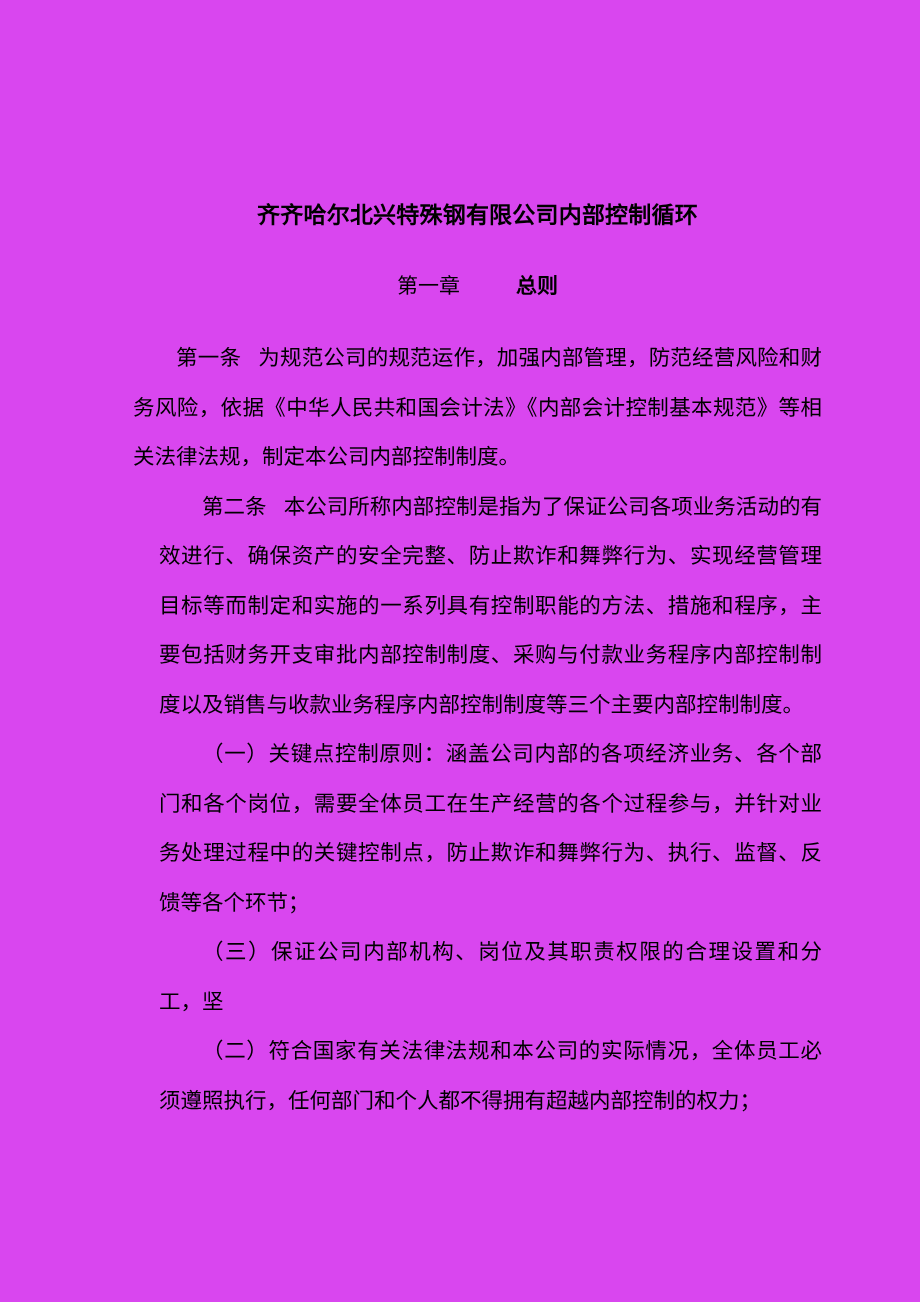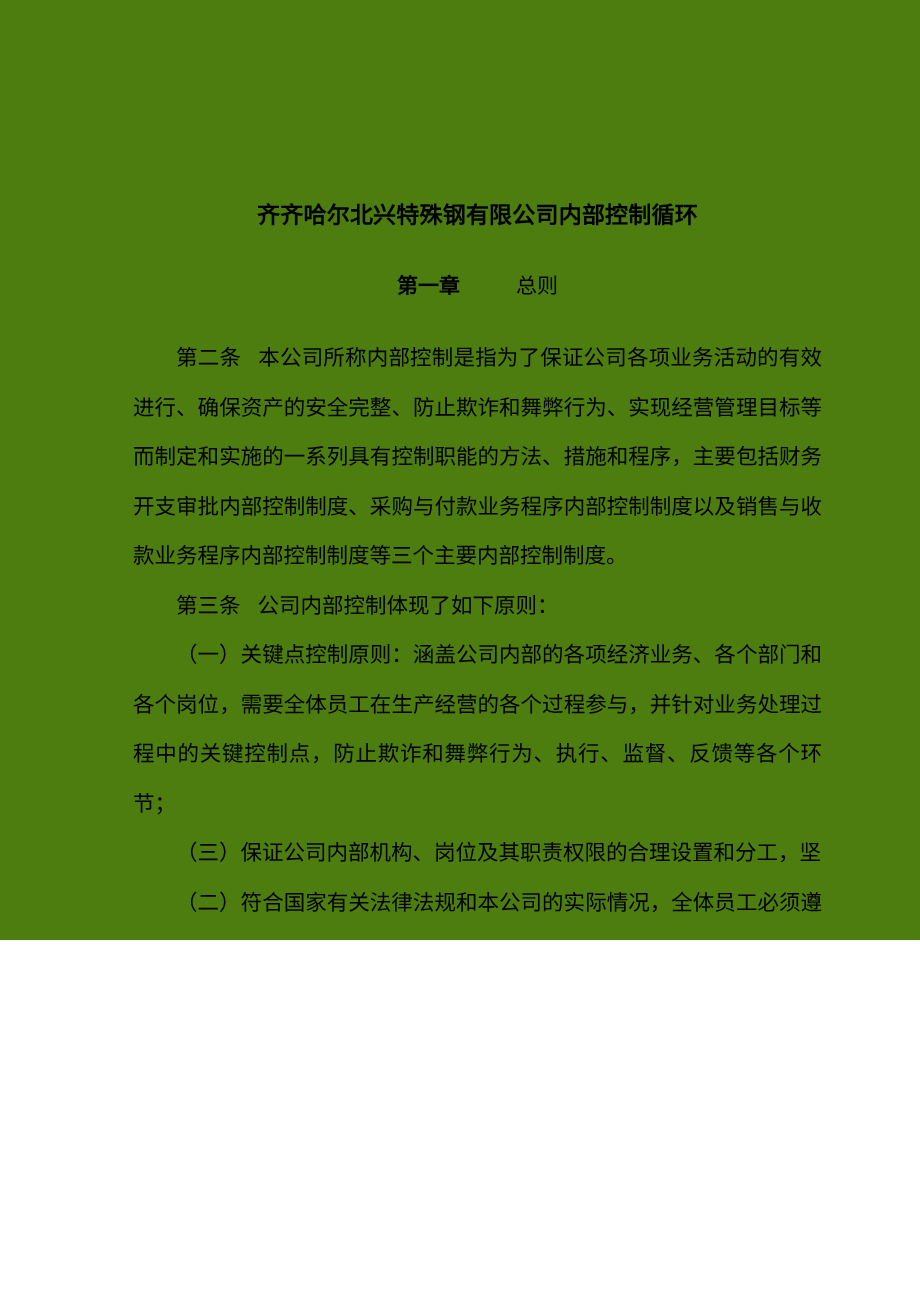--- a/index.html
+++ b/index.html
@@ -5,23 +5,23 @@
 <style>
   html, body {
     margin: 0;
     padding: 0;
     background: #ffffff;
   }
 
   .page {
     position: relative;
     width: 920px;
-    height: 940px;
+    height: 1302px;
     margin: 0 auto;
-    background: #4d7c0f;
+    background: #d946ef;
     overflow: hidden;
     box-sizing: border-box;
     font-family: "DejaVu Serif", "Liberation Serif", serif;
     color: #000000;
     -webkit-font-smoothing: antialiased;
   }
 
   
   .content {
     position: absolute;
@@ -46,28 +46,28 @@
   
   .chapter-heading {
     margin: 0;
     padding-top: 41px;
     text-align: center;
     font-size: 21px;
     line-height: 30px;
     white-space: pre;
   }
   .chapter-heading .chapter-num {
-    font-weight: bold;
+    font-weight: normal;
   }
   .chapter-heading .chapter-gap {
     display: inline-block;
     width: 56px;
   }
   .chapter-heading .chapter-name {
-    font-weight: normal;
+    font-weight: bold;
   }
 
   
   .body-block {
     padding-top: 32px;
   }
 
   p.para {
     margin: 0;
     padding: 0;
@@ -75,44 +75,45 @@
     line-height: 49.5px;
     text-indent: 43px;
     text-align: justify;
     text-justify: inter-ideograph;
     letter-spacing: 0;
     word-break: break-all;
   }
 
   p.para + p.para {
     margin-top: 0;
+    margin-left: 26px;
   }
 
   
   .art-gap {
     display: inline-block;
     width: 17px;
   }
 </style>
 </head>
 <body>
 
 <div class="page">
   <div class="content">
 
     <h1 class="doc-title">齐齐哈尔北兴特殊钢有限公司内部控制循环</h1>
 
     <h2 class="chapter-heading"><span class="chapter-num">第一章</span><span class="chapter-gap"></span><span class="chapter-name">总则</span></h2>
 
     <div class="body-block">
 
+      <p class="para"><span>第一条</span><span class="art-gap"></span><span>为规范公司的规范运作，加强内部管理，防范经营风险和财务风险，依据《中华人民共和国会计法》《内部会计控制基本规范》等相关法律法规，制定本公司内部控制制度。</span></p>
 
       <p class="para"><span>第二条</span><span class="art-gap"></span><span>本公司所称内部控制是指为了保证公司各项业务活动的有效进行、确保资产的安全完整、防止欺诈和舞弊行为、实现经营管理目标等而制定和实施的一系列具有控制职能的方法、措施和程序，主要包括财务开支审批内部控制制度、采购与付款业务程序内部控制制度以及销售与收款业务程序内部控制制度等三个主要内部控制制度。</span></p>
 
-      <p class="para"><span>第三条</span><span class="art-gap"></span><span>公司内部控制体现了如下原则：</span></p>
 
       <p class="para"><span>（一）关键点控制原则：涵盖公司内部的各项经济业务、各个部门和各个岗位，需要全体员工在生产经营的各个过程参与，并针对业务处理过程中的关键控制点，防止欺诈和舞弊行为、执行、监督、反馈等各个环节；</span></p>
 
       <p class="para"><span>（三）保证公司内部机构、岗位及其职责权限的合理设置和分工，坚</span></p>
 
       <p class="para"><span>（二）符合国家有关法律法规和本公司的实际情况，全体员工必须遵照执行，任何部门和个人都不得拥有超越内部控制的权力；</span></p>
 
     </div>
   </div>
 </div>

